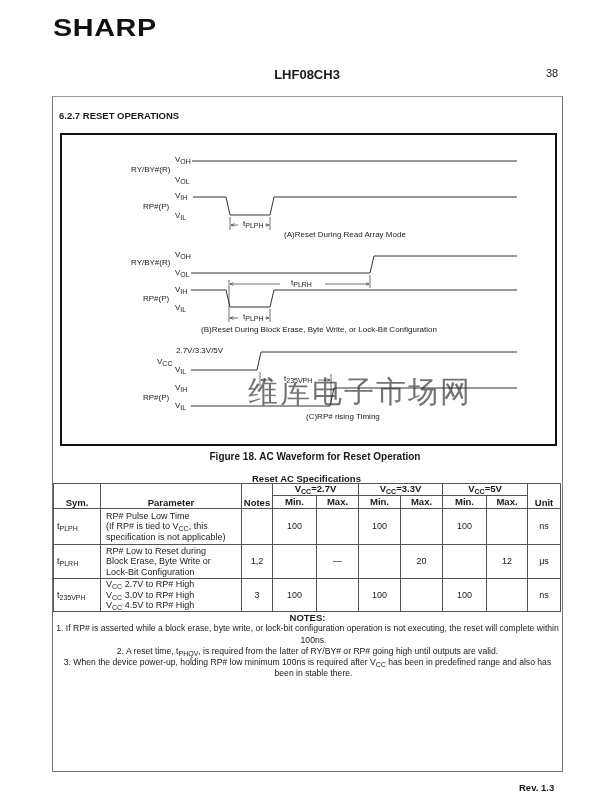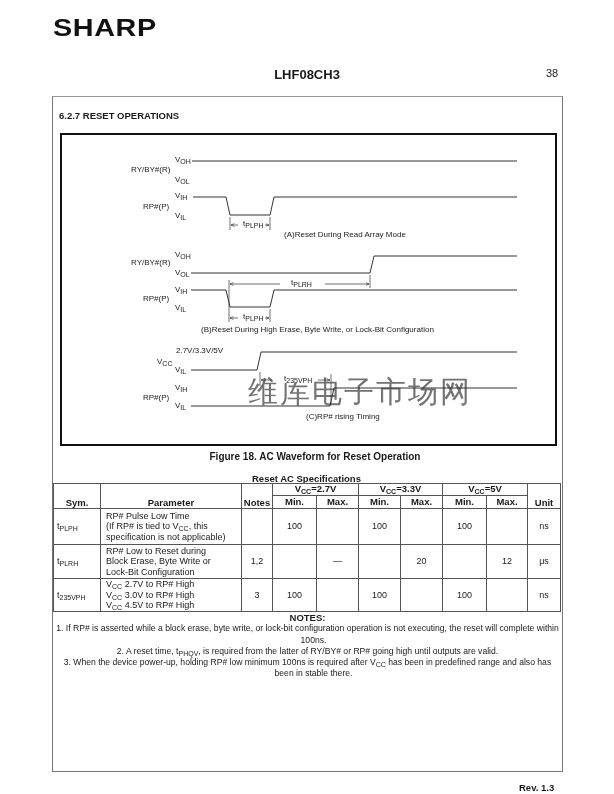--- a/index.html
+++ b/index.html
@@ -86,21 +86,21 @@
 <div class="abs wl" style="left:284px;top:230px;">(A)Reset During Read Array Mode</div>
 
 <div class="abs wl" style="left:131px;top:258px;">RY/BY#(R)</div>
 <div class="abs wl" style="left:175px;top:250px;"><span>V</span><sub>OH</sub></div>
 <div class="abs wl" style="left:175px;top:268px;"><span>V</span><sub>OL</sub></div>
 <div class="abs wl" style="left:143px;top:294px;">RP#(P)</div>
 <div class="abs wl" style="left:175px;top:285px;"><span>V</span><sub>IH</sub></div>
 <div class="abs wl" style="left:175px;top:303px;"><span>V</span><sub>IL</sub></div>
 <div class="abs wl" style="left:289px;top:278px;background:#fff;padding:0 2px;"><span>t</span><sub>PLRH</sub></div>
 <div class="abs wl" style="left:242px;top:312px;background:#fff;padding:0 1px;"><span>t</span><sub>PLPH</sub></div>
-<div class="abs wl" style="left:201px;top:325px;">(B)Reset During High Erase, Byte Write, or Lock-Bit Configuration</div>
+<div class="abs wl" style="left:201px;top:325px;">(B)Reset During Block Erase, Byte Write, or Lock-Bit Configuration</div>
 
 <div class="abs wl" style="left:176px;top:346px;">2.7V/3.3V/5V</div>
 <div class="abs wl" style="left:157px;top:357px;"><span>V</span><sub>CC</sub></div>
 <div class="abs wl" style="left:175px;top:365px;"><span>V</span><sub>IL</sub></div>
 <div class="abs wl" style="left:282px;top:374px;background:#fff;padding:0 2px;"><span>t</span><sub>235VPH</sub></div>
 <div class="abs wl" style="left:143px;top:393px;">RP#(P)</div>
 <div class="abs wl" style="left:175px;top:383px;"><span>V</span><sub>IH</sub></div>
 <div class="abs wl" style="left:175px;top:401px;"><span>V</span><sub>IL</sub></div>
 <div class="abs wl" style="left:306px;top:412px;">(C)RP# rising Timing</div>
 

